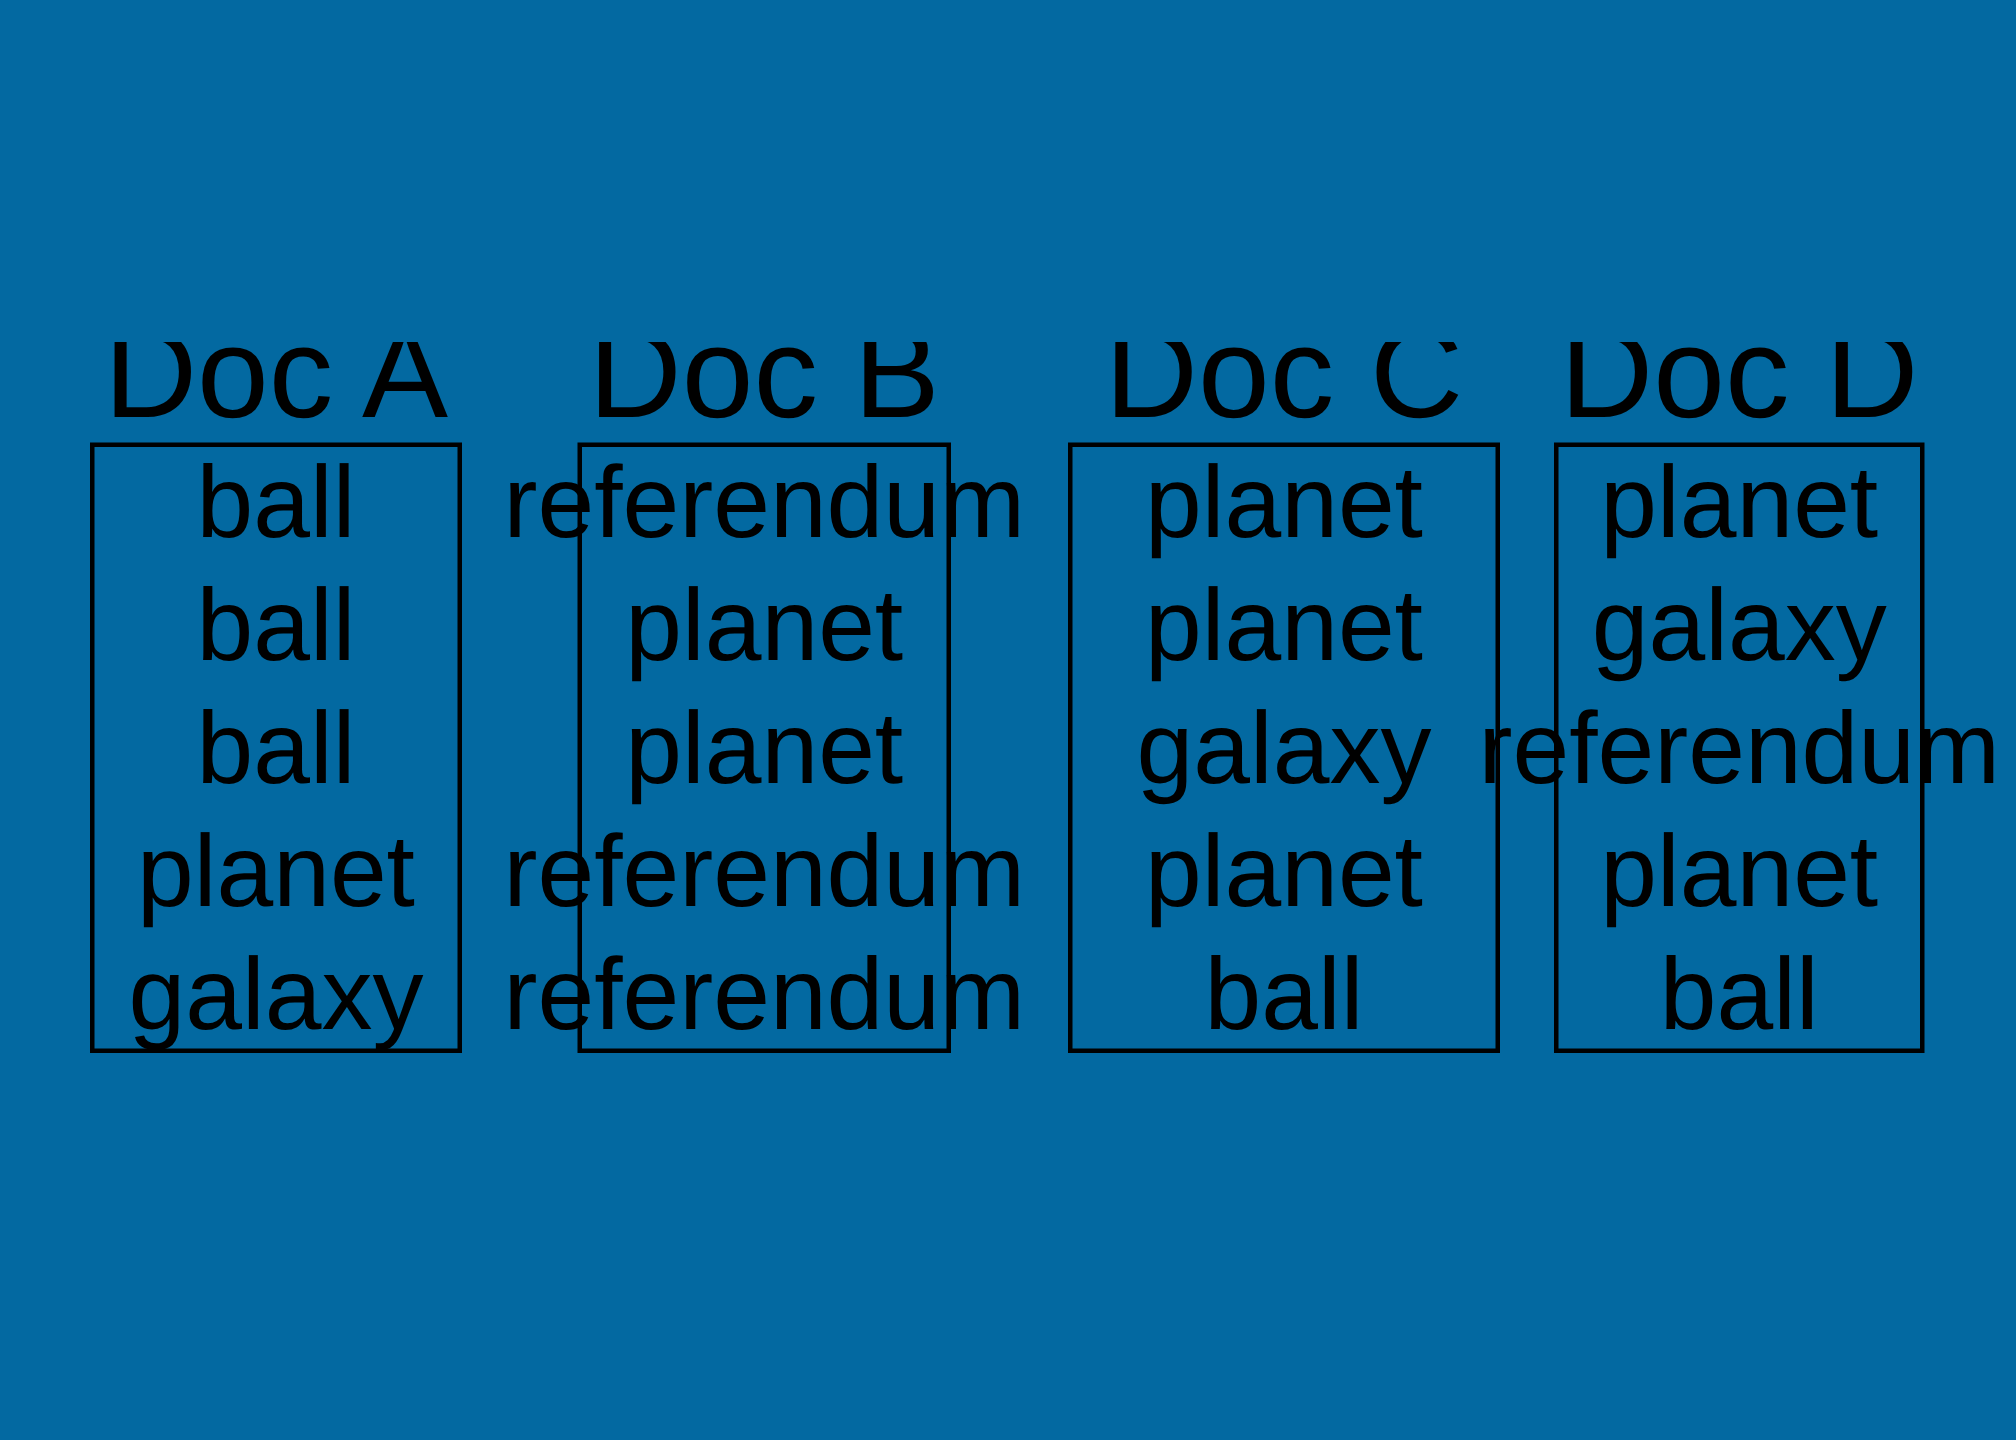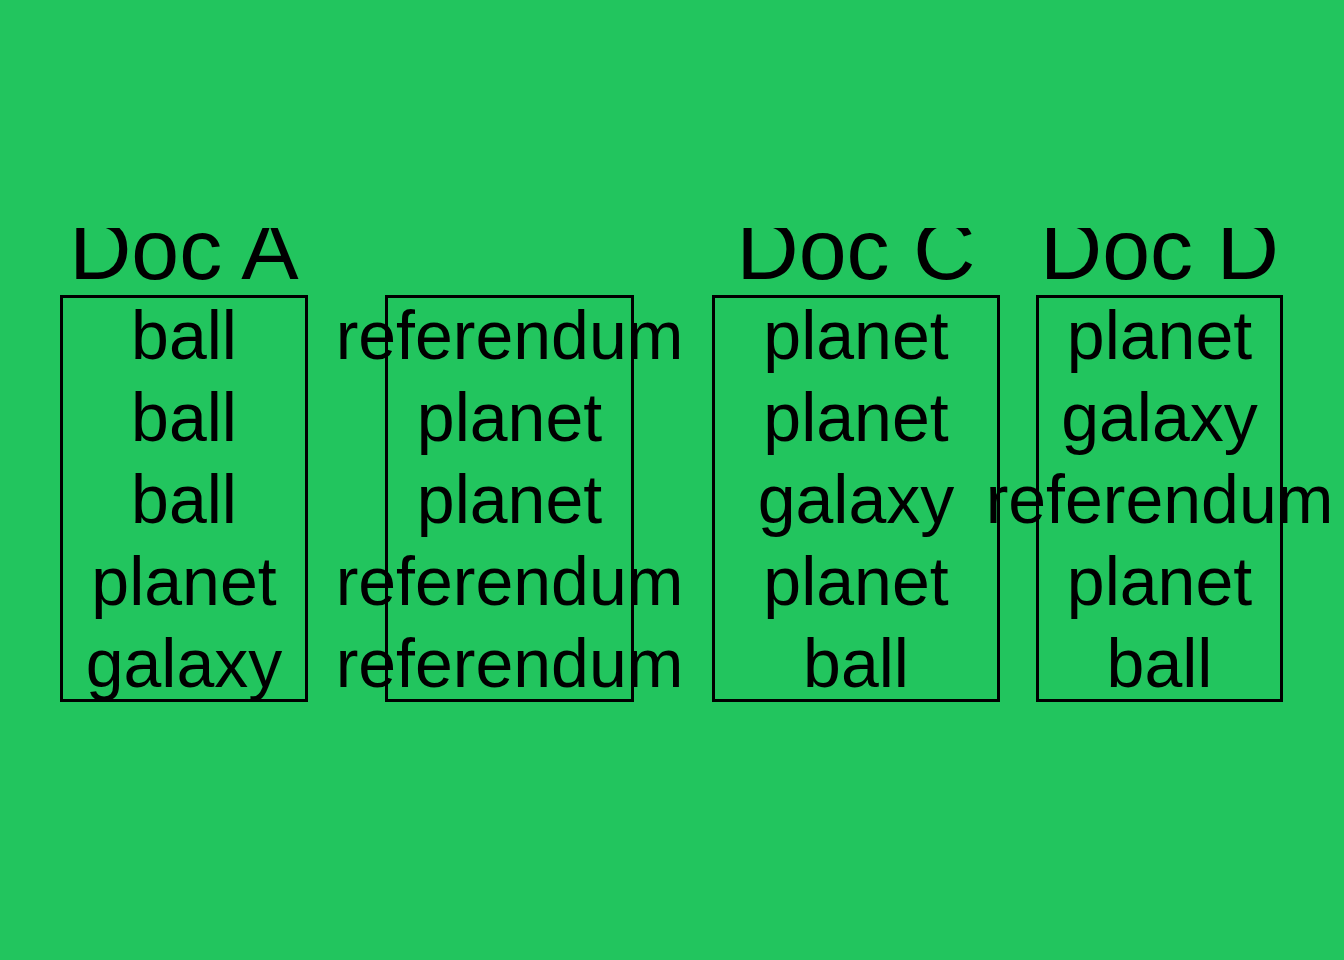--- a/index.html
+++ b/index.html
@@ -12,21 +12,21 @@
     height: 960px;
     font-family: "Liberation Sans", sans-serif;
     color: #000000;
     overflow: hidden;
   }
 
   #canvas {
     position: relative;
     width: 1344px;
     height: 960px;
-    background: #22c55e;
+    background: #0369a1;
   }
 
   
   .doc-col {
     position: absolute;
     top: 0;
     height: 960px;
   }
 
   
@@ -104,20 +104,23 @@
     <div class="doc-words">
       <div class="doc-word">ball</div>
       <div class="doc-word">ball</div>
       <div class="doc-word">ball</div>
       <div class="doc-word">planet</div>
       <div class="doc-word">galaxy</div>
     </div>
   </div>
 
   <div class="doc-col" id="col-b">
+    <div class="doc-title-clip">
+      <div class="doc-title">Doc B</div>
+    </div>
     <div class="doc-box"></div>
     <div class="doc-words">
       <div class="doc-word">referendum</div>
       <div class="doc-word">planet</div>
       <div class="doc-word">planet</div>
       <div class="doc-word">referendum</div>
       <div class="doc-word">referendum</div>
     </div>
   </div>
 

